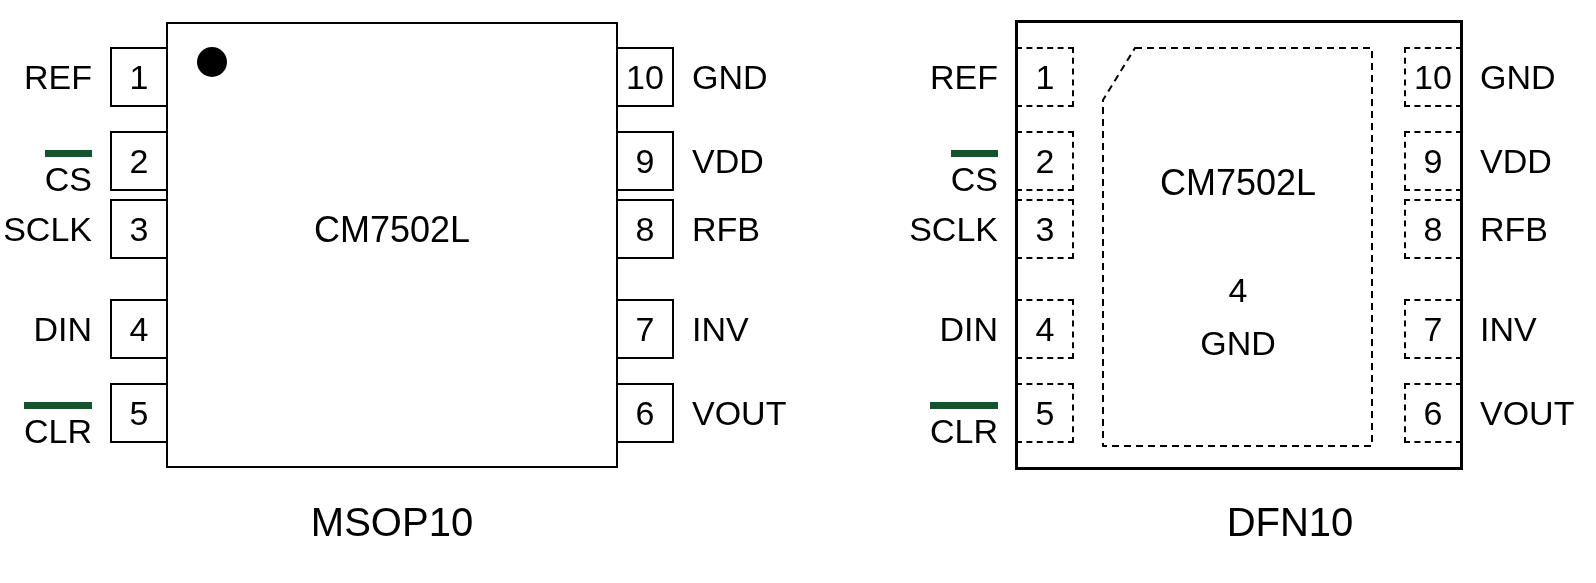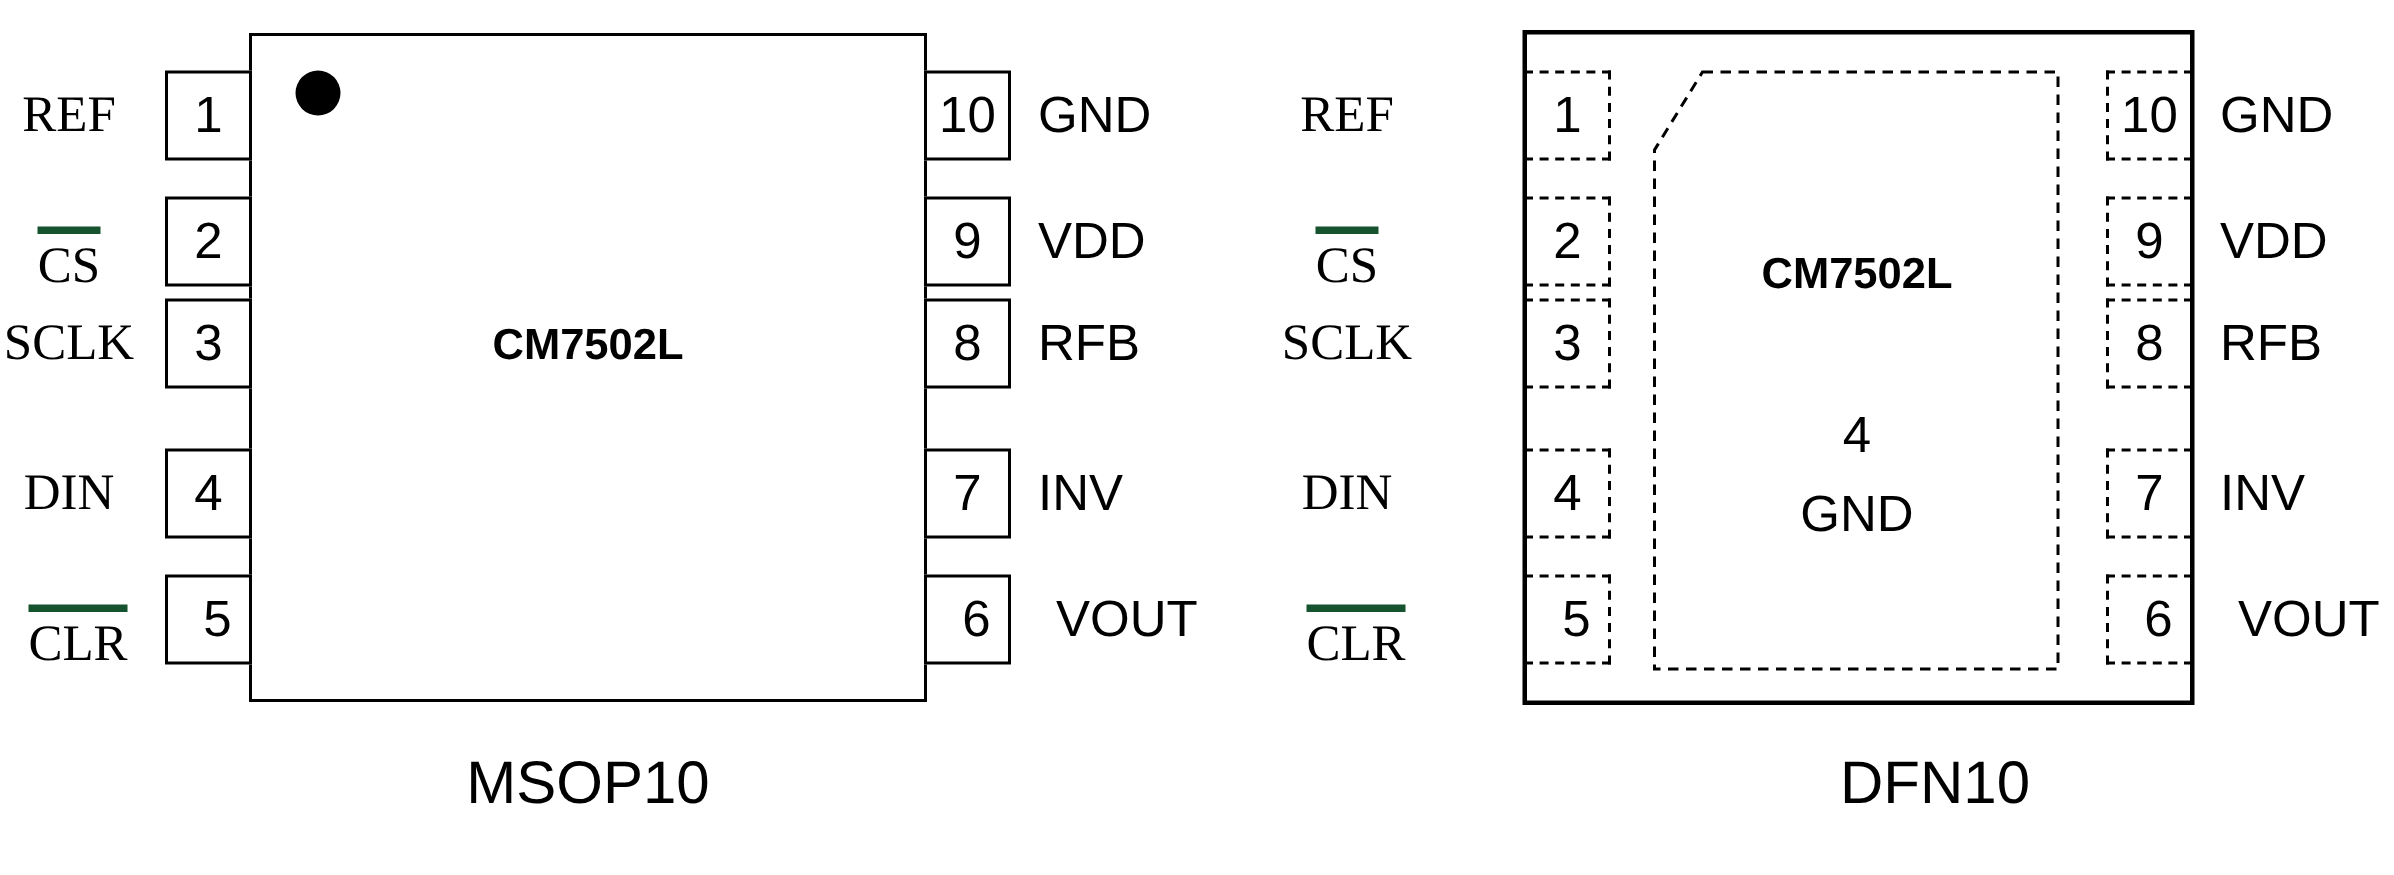--- a/index.html
+++ b/index.html
@@ -8,41 +8,41 @@
   #stage { position:relative; width:1596px; height:583px; background:#fff; }
 
   
   .pkg-body { position:absolute; background:#fff; }
   .pin-box  { position:absolute; width:58px; height:60px; background:#fff;
               display:flex; align-items:center; justify-content:center;
               font-size:34px; line-height:1; }
   .pin-label{ position:absolute; height:60px; display:flex; align-items:center;
               font-size:34px; line-height:1; }
   .pin-label.right-side { justify-content:flex-start; }
-  .pin-label.left-side  { justify-content:center;font-family:Liberation Serif, serif; }
-  .ol { display:inline-block; border-top:5px solid #14532d; padding-top:5px;margin-top:24px; }
+  .pin-label.left-side  { justify-content:flex-end; }
+  .ol { display:inline-block; border-top:7px solid #14532d; padding-top:5px;margin-top:24px; }
   .chip-name { position:absolute; display:flex; align-items:center; justify-content:center;
-               font-weight:bold; font-size:29px; }
+               font-weight:normal; font-size:36px; }
   .caption { position:absolute; text-align:center; font-size:40px; }
   .pad-text { position:absolute; display:flex; align-items:center; justify-content:center;
               font-size:34px; }
 
   
   .msop-body { left:166px; top:22px; width:452px; height:446px; border:2px solid #000; }
   .msop-pin  { border:2px solid #000; }
   .dot { position:absolute; left:197px; top:47px; width:30px; height:30px;
          border-radius:50%; background:#000; }
 
   
   .dfn-body { left:1015px; top:20px; width:448px; height:450px; border:3px solid #000; }
   .dfn-pin  { border:2px dashed #000; background:transparent; }
   .pad-svg  { position:absolute; left:1015px; top:20px; width:448px; height:450px; }
 
   
-  .r0 { top:47px; } .r1 { top:131px; } .r2 { top:199px; } .r3 { top:299px; } .r4 { top:383px;padding-left:12px; }
+  .r0 { top:47px; } .r1 { top:131px; } .r2 { top:199px; } .r3 { top:299px; } .r4 { top:383px; }
 </style>
 </head>
 <body>
 
 <div id="stage">
 
   <div>
     <div class="pkg-body msop-body"></div>
     <div class="dot"></div>
 

